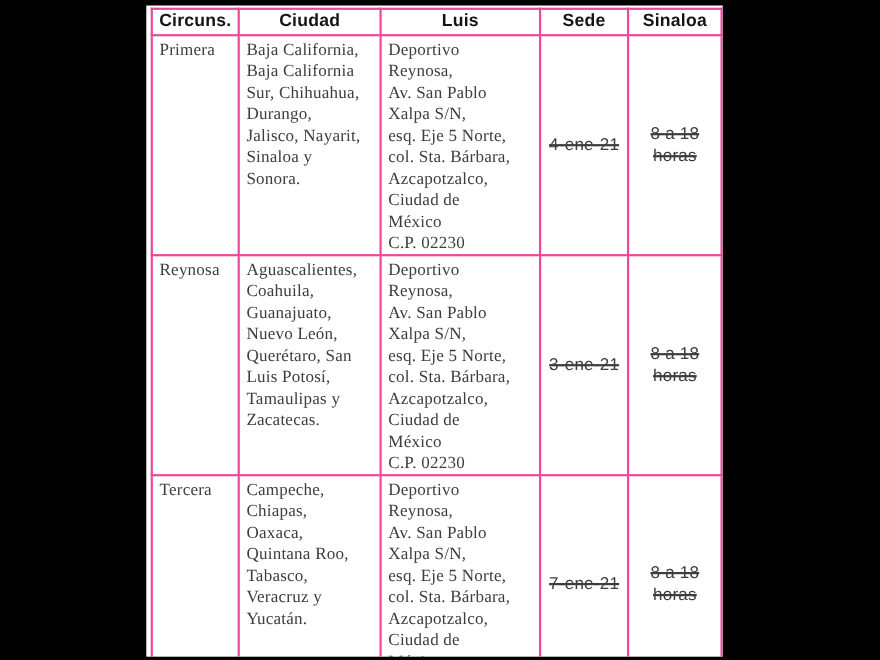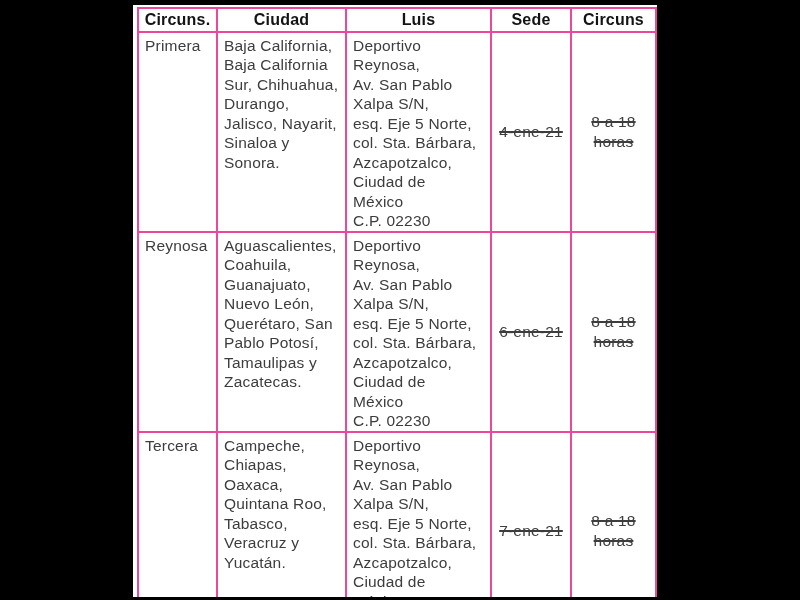--- a/index.html
+++ b/index.html
@@ -42,20 +42,21 @@
     color: #141414;
     text-align: center;
     vertical-align: middle;
     padding: 1px 2px;
   }
   td.cell-top {
     vertical-align: top;
     text-align: left;
     padding: 3px 4px 0 6px;
     white-space: pre-line;
+    font-family: Liberation Serif, serif;
   }
   td.cell-mid {
     vertical-align: middle;
     text-align: center;
     padding: 0 2px;
     white-space: pre-line;
   }
   .strike {
     text-decoration: line-through;
     text-decoration-thickness: 1.5px;
@@ -77,21 +78,21 @@
         <col style="width:145px">
         <col style="width:80px">
         <col style="width:85px">
       </colgroup>
       <thead>
         <tr>
           <th>Circuns.</th>
           <th>Ciudad</th>
           <th>Luis</th>
           <th>Sede</th>
-          <th>Circuns</th>
+          <th>Sinaloa</th>
         </tr>
       </thead>
       <tbody>
         <tr class="row-1">
           <td class="cell-top">Primera</td>
           <td class="cell-top">Baja California,
 Baja California
 Sur, Chihuahua,
 Durango,
 Jalisco, Nayarit,
@@ -111,34 +112,34 @@
           <td class="cell-mid strike">8 a 18
 horas</td>
         </tr>
         <tr class="row-2">
           <td class="cell-top">Reynosa</td>
           <td class="cell-top">Aguascalientes,
 Coahuila,
 Guanajuato,
 Nuevo León,
 Querétaro, San
-Pablo Potosí,
+Luis Potosí,
 Tamaulipas y
 Zacatecas.</td>
           <td class="cell-top">Deportivo
 Reynosa,
 Av. San Pablo
 Xalpa S/N,
 esq. Eje 5 Norte,
 col. Sta. Bárbara,
 Azcapotzalco,
 Ciudad de
 México
 C.P. 02230</td>
-          <td class="cell-mid strike">6-ene-21</td>
+          <td class="cell-mid strike">3-ene-21</td>
           <td class="cell-mid strike">8 a 18
 horas</td>
         </tr>
         <tr class="row-3">
           <td class="cell-top">Tercera</td>
           <td class="cell-top">Campeche,
 Chiapas,
 Oaxaca,
 Quintana Roo,
 Tabasco,

